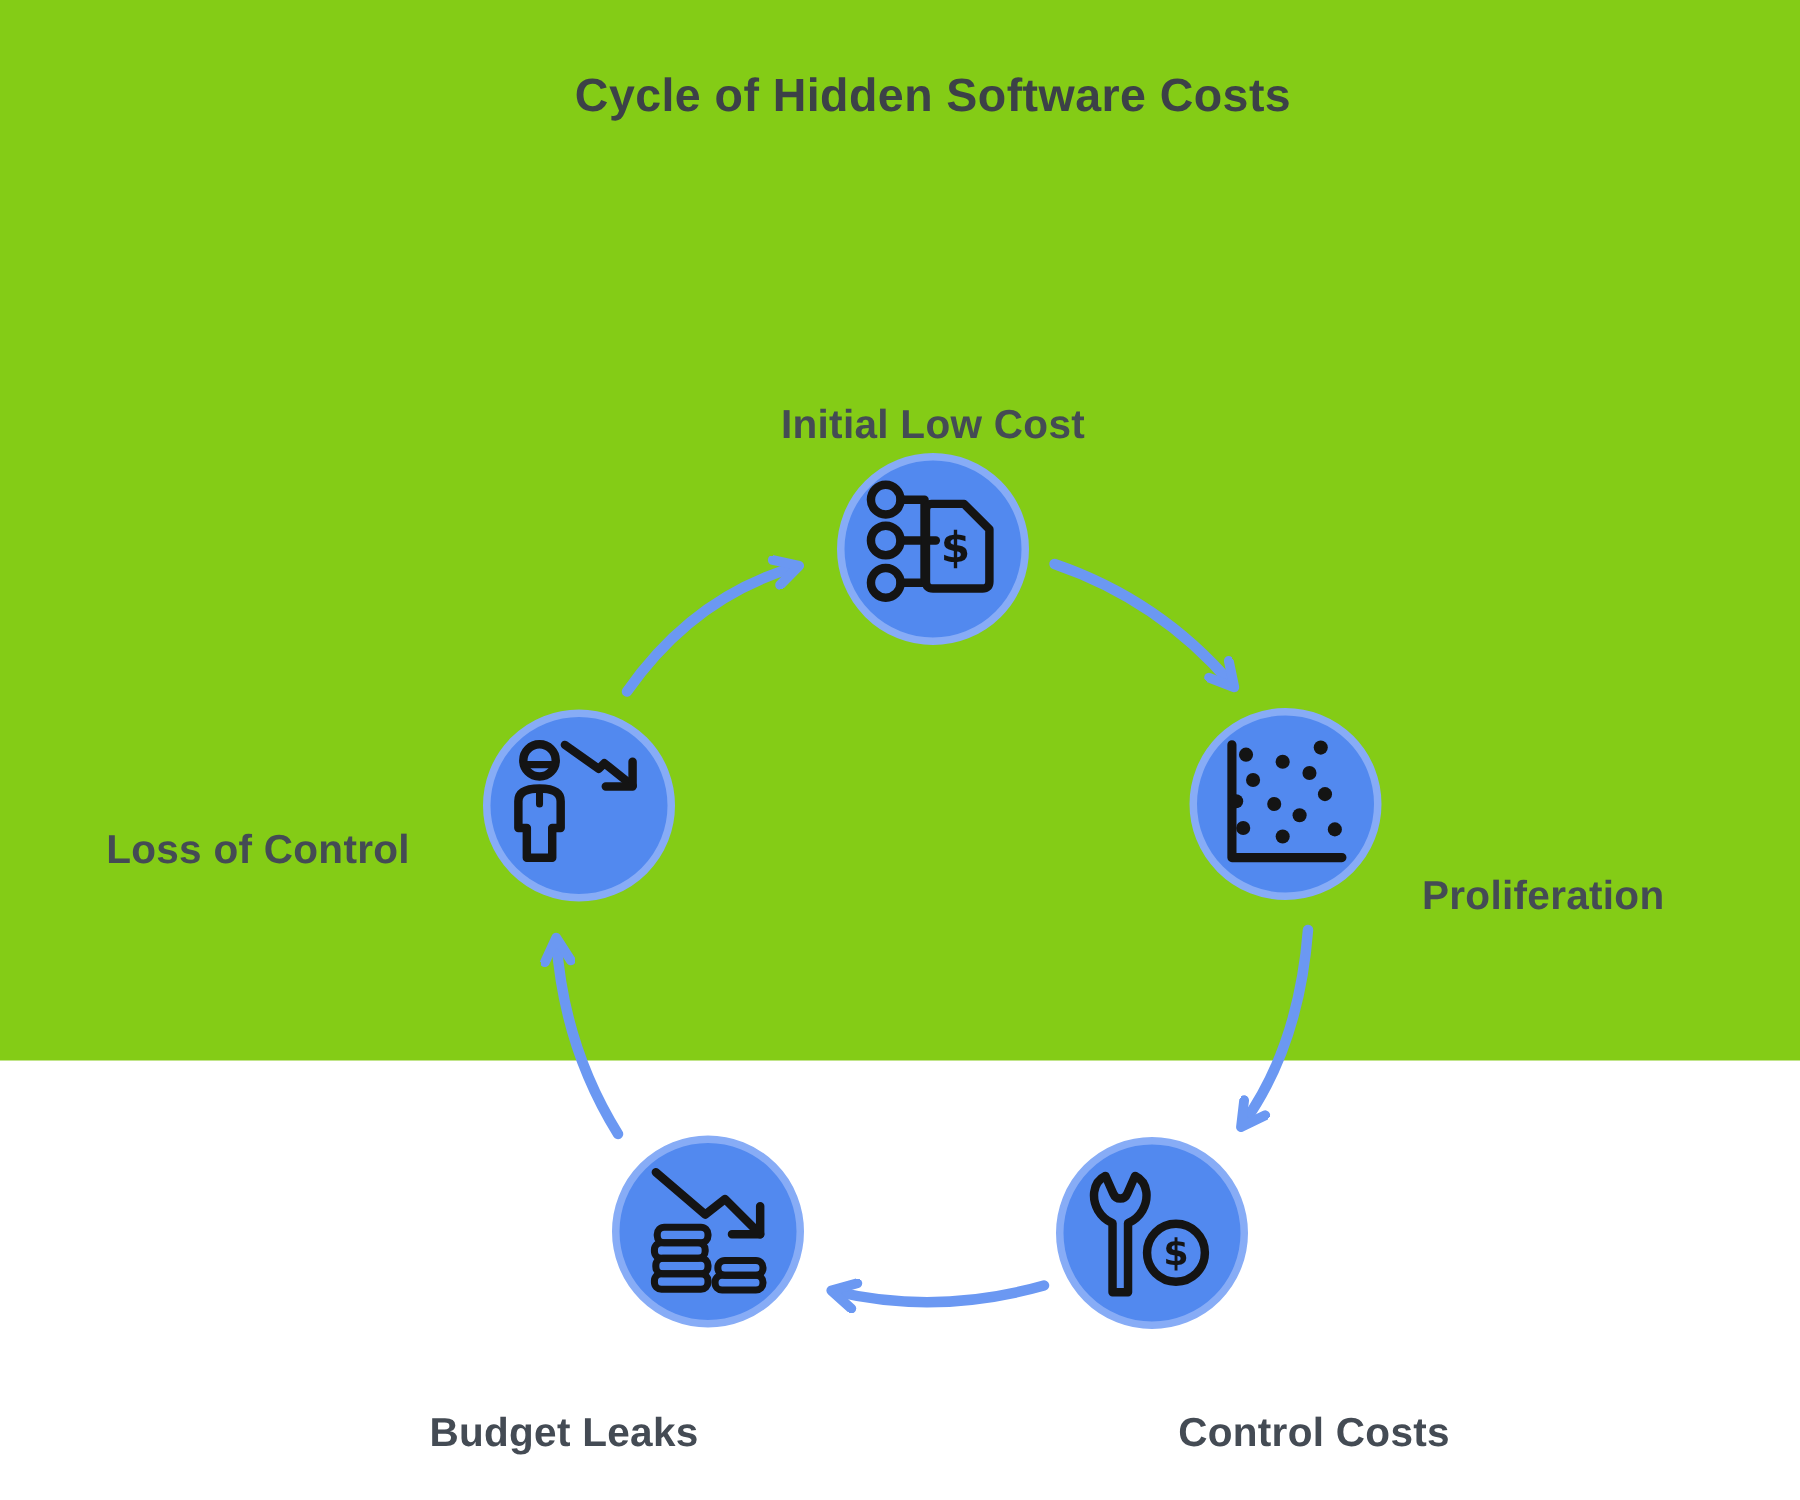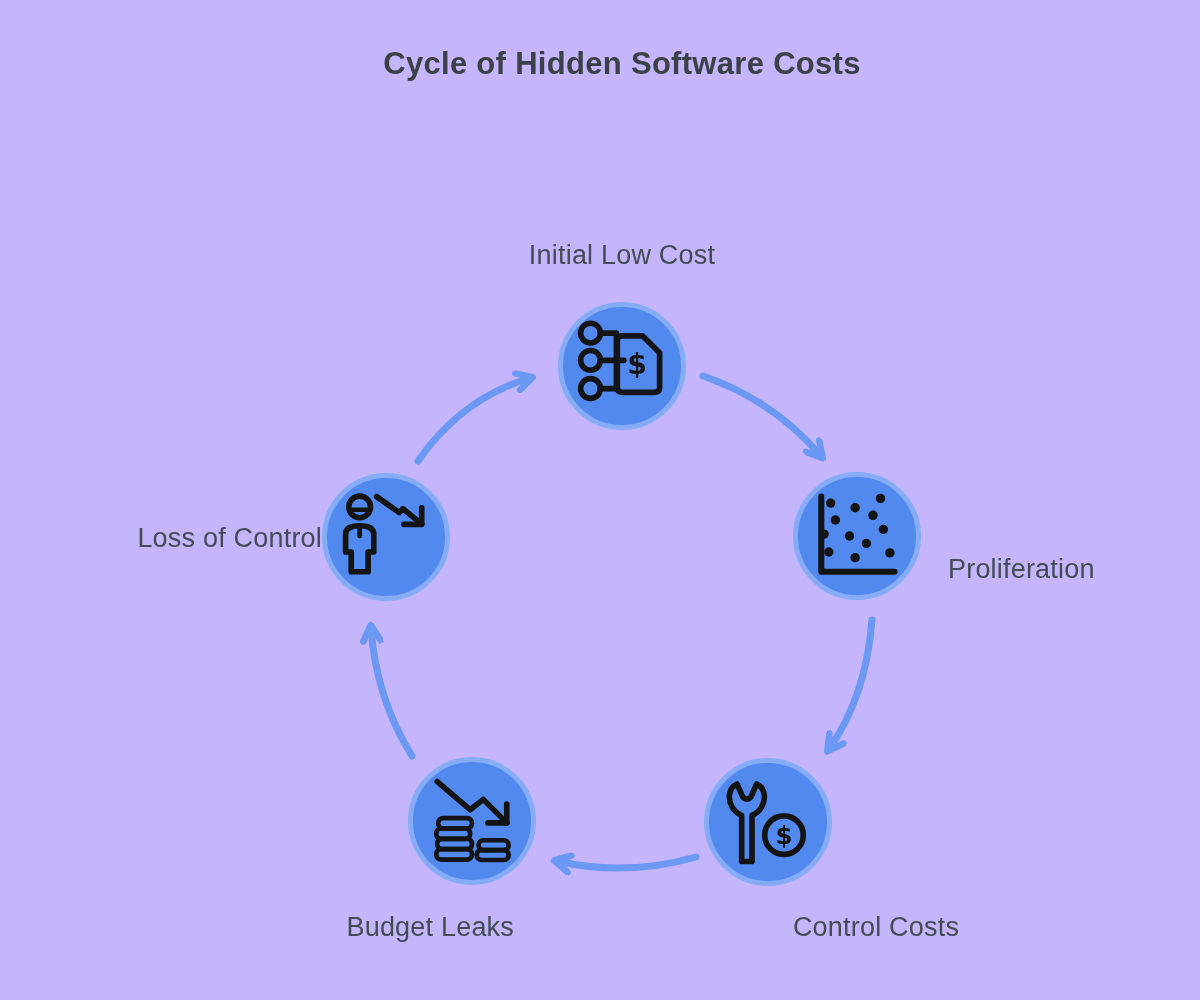--- a/index.html
+++ b/index.html
@@ -6,21 +6,21 @@
     --node-fill:#5289EF;
     --node-ring:#87ACF6;
     --arrow:#6B98F2;
     --title-text:#3C4147;
     --label-text:#444B54;
     --icon-stroke:#141414;
   }
   *{margin:0;padding:0;box-sizing:border-box;}
   html,body{width:1200px;height:1000px;background:#ffffff;overflow:hidden;}
   body{font-family:"Liberation Sans", sans-serif;position:relative;}
-  .stage{position:absolute;inset:0;width:1200px;height:1000px;background:#c4b5fd;}
+  .stage{position:absolute;inset:0;width:1200px;height:707px;background:#84cc16;}
 
   .title{
     position:absolute;left:322px;top:46px;width:600px;
     text-align:center;font-size:31px;font-weight:700;color:var(--title-text);
     letter-spacing:.3px;
   }
 
   .arrows{position:absolute;left:0;top:0;width:1200px;height:1000px;pointer-events:none;}
   .arrow-col{stroke:var(--arrow,#6B98F2);}
 
@@ -28,28 +28,28 @@
     position:absolute;width:128px;height:128px;border-radius:50%;
     background:var(--node-fill);border:5px solid var(--node-ring);
     display:flex;align-items:center;justify-content:center;
   }
   .node svg{display:block;}
   .ic{stroke:var(--icon-stroke);fill:none;stroke-linecap:round;stroke-linejoin:round;}
   .ic-fill{fill:var(--icon-stroke);stroke:none;}
   .ic-text{fill:var(--icon-stroke);font-family:"DejaVu Sans","Liberation Sans",sans-serif;font-weight:700;}
 
   .node-label{
-    position:absolute;font-size:27px;font-weight:400;color:var(--label-text);
-    letter-spacing:.2px;white-space:nowrap;
+    position:absolute;font-size:27px;font-weight:700;color:var(--label-text);
+    letter-spacing:.2px;white-space:nowrap;margin-top:28px;
   }
   .lbl-initial{left:472px;top:240px;width:300px;text-align:center;}
   .lbl-proliferation{left:948px;top:554px;text-align:left;}
   .lbl-hidden{left:726px;top:912px;width:300px;text-align:center;}
-  .lbl-budget{left:214px;top:912px;width:300px;text-align:right;}
-  .lbl-loss{left:22px;top:523px;width:300px;text-align:right;}
+  .lbl-budget{left:226px;top:912px;width:300px;text-align:center;}
+  .lbl-loss{left:22px;top:523px;width:300px;text-align:center;}
 
   .node-top{left:558px;top:302px;}
   .node-right{left:793px;top:472px;}
   .node-bottom-right{left:704px;top:758px;}
   .node-bottom-left{left:408px;top:757px;}
   .node-left{left:322px;top:473px;}
 </style>
 </head>
 <body>
 

